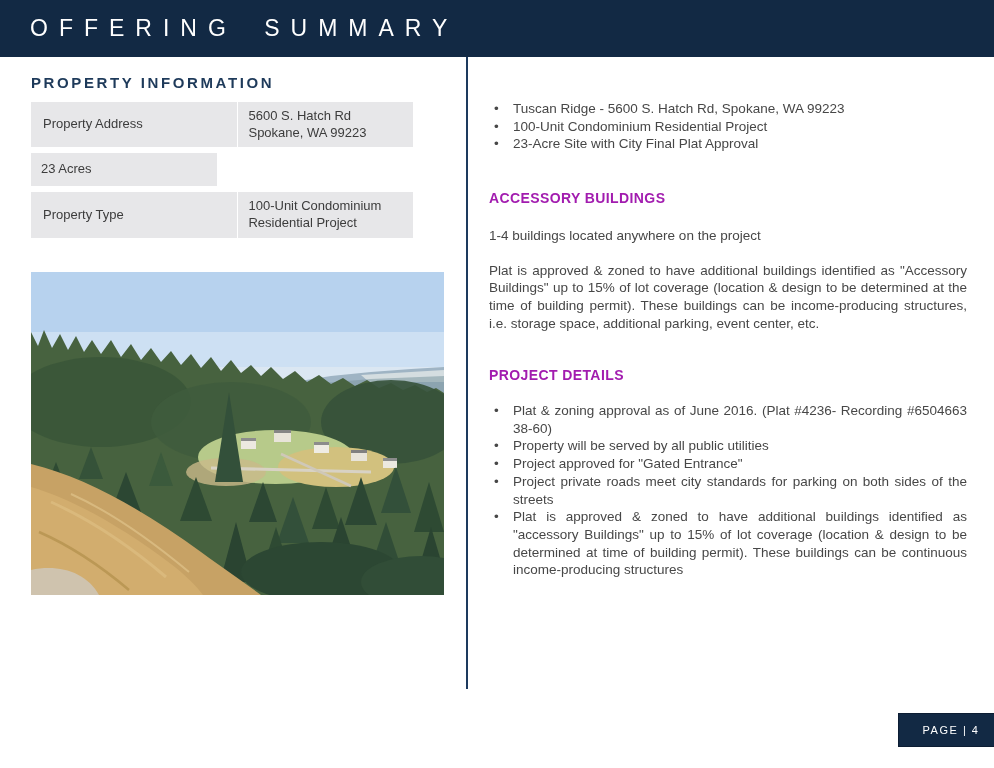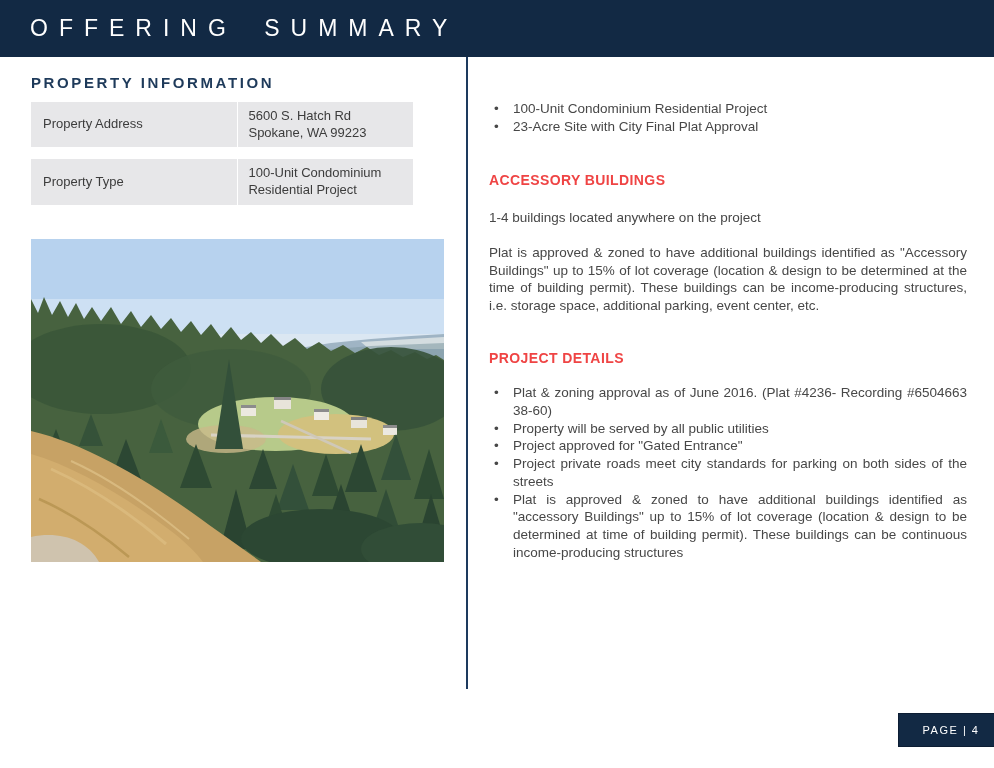--- a/index.html
+++ b/index.html
@@ -35,21 +35,21 @@
   .photo-frame { margin-top:34px; width:413px; height:323px; overflow:hidden; }
   .photo-frame svg { display:block; width:413px; height:323px; }
 
   
   .right-col { position:absolute; left:489px; top:100px; width:478px; color:#474747; font-size:13.5px; line-height:17.7px; }
   ul.bullets { list-style:none; }
   ul.bullets li { position:relative; padding-left:24px; }
   ul.bullets li::before { content:"\2022"; position:absolute; left:5px; top:0; color:#474747; }
   ul.bullets.justified li { text-align:justify; }
   .rc-heading {
-    font-size:14px; font-weight:700; color:#ef4444; letter-spacing:0.4px;
+    font-size:14px; font-weight:700; color:#a21caf; letter-spacing:0.4px;
     white-space:nowrap;
   }
   .rc-heading.accessory { margin-top:37px; }
   .rc-heading.project { margin-top:35px; }
   .intro-line { margin-top:19px; }
   .body-paragraph { margin-top:17px; text-align:justify; }
   ul.bullets.project-list { margin-top:17px; }
 
   
   .page-badge {
@@ -75,20 +75,21 @@
     <div class="section-heading">PROPERTY INFORMATION</div>
 
     <div class="info-row">
       <div class="cell label">Property Address</div>
       <div class="cell value">5600 S. Hatch Rd
 Spokane, WA 99223</div>
     </div>
 
 
     <div class="info-row">
+      <div class="cell value">23 Acres</div>
     </div>
 
     <div class="info-row">
       <div class="cell label">Property Type</div>
       <div class="cell value">100-Unit Condominium
 Residential Project</div>
     </div>
 
     <div class="photo-frame">
       <svg viewBox="0 0 413 323" preserveAspectRatio="none" role="img" aria-label="Hillside of pine forest overlooking a residential valley with dry golden grass slope in the foreground">
@@ -160,20 +161,21 @@
           <path d="M8,260 C40,274 72,296 98,318" stroke="#b5924f" stroke-width="2.5" fill="none" opacity="0.8"></path>
           <path d="M40,222 C80,240 122,270 158,300" stroke="#e0c38a" stroke-width="2" fill="none" opacity="0.7"></path>
         </g>
       </svg>
     </div>
   </div>
 
   <div class="right-col">
 
     <ul class="bullets">
+      <li>Tuscan Ridge - 5600 S. Hatch Rd, Spokane, WA 99223</li>
       <li>100-Unit Condominium Residential Project</li>
       <li>23-Acre Site with City Final Plat Approval</li>
     </ul>
 
     <div class="rc-heading accessory">ACCESSORY BUILDINGS</div>
 
     <p class="intro-line">1-4 buildings located anywhere on the project</p>
 
     <p class="body-paragraph">Plat is approved &amp; zoned to have additional buildings identified as "Accessory Buildings" up to 15% of lot coverage (location &amp; design to be determined at the time of building permit). These buildings can be income-producing structures, i.e. storage space, additional parking, event center, etc.</p>
 

